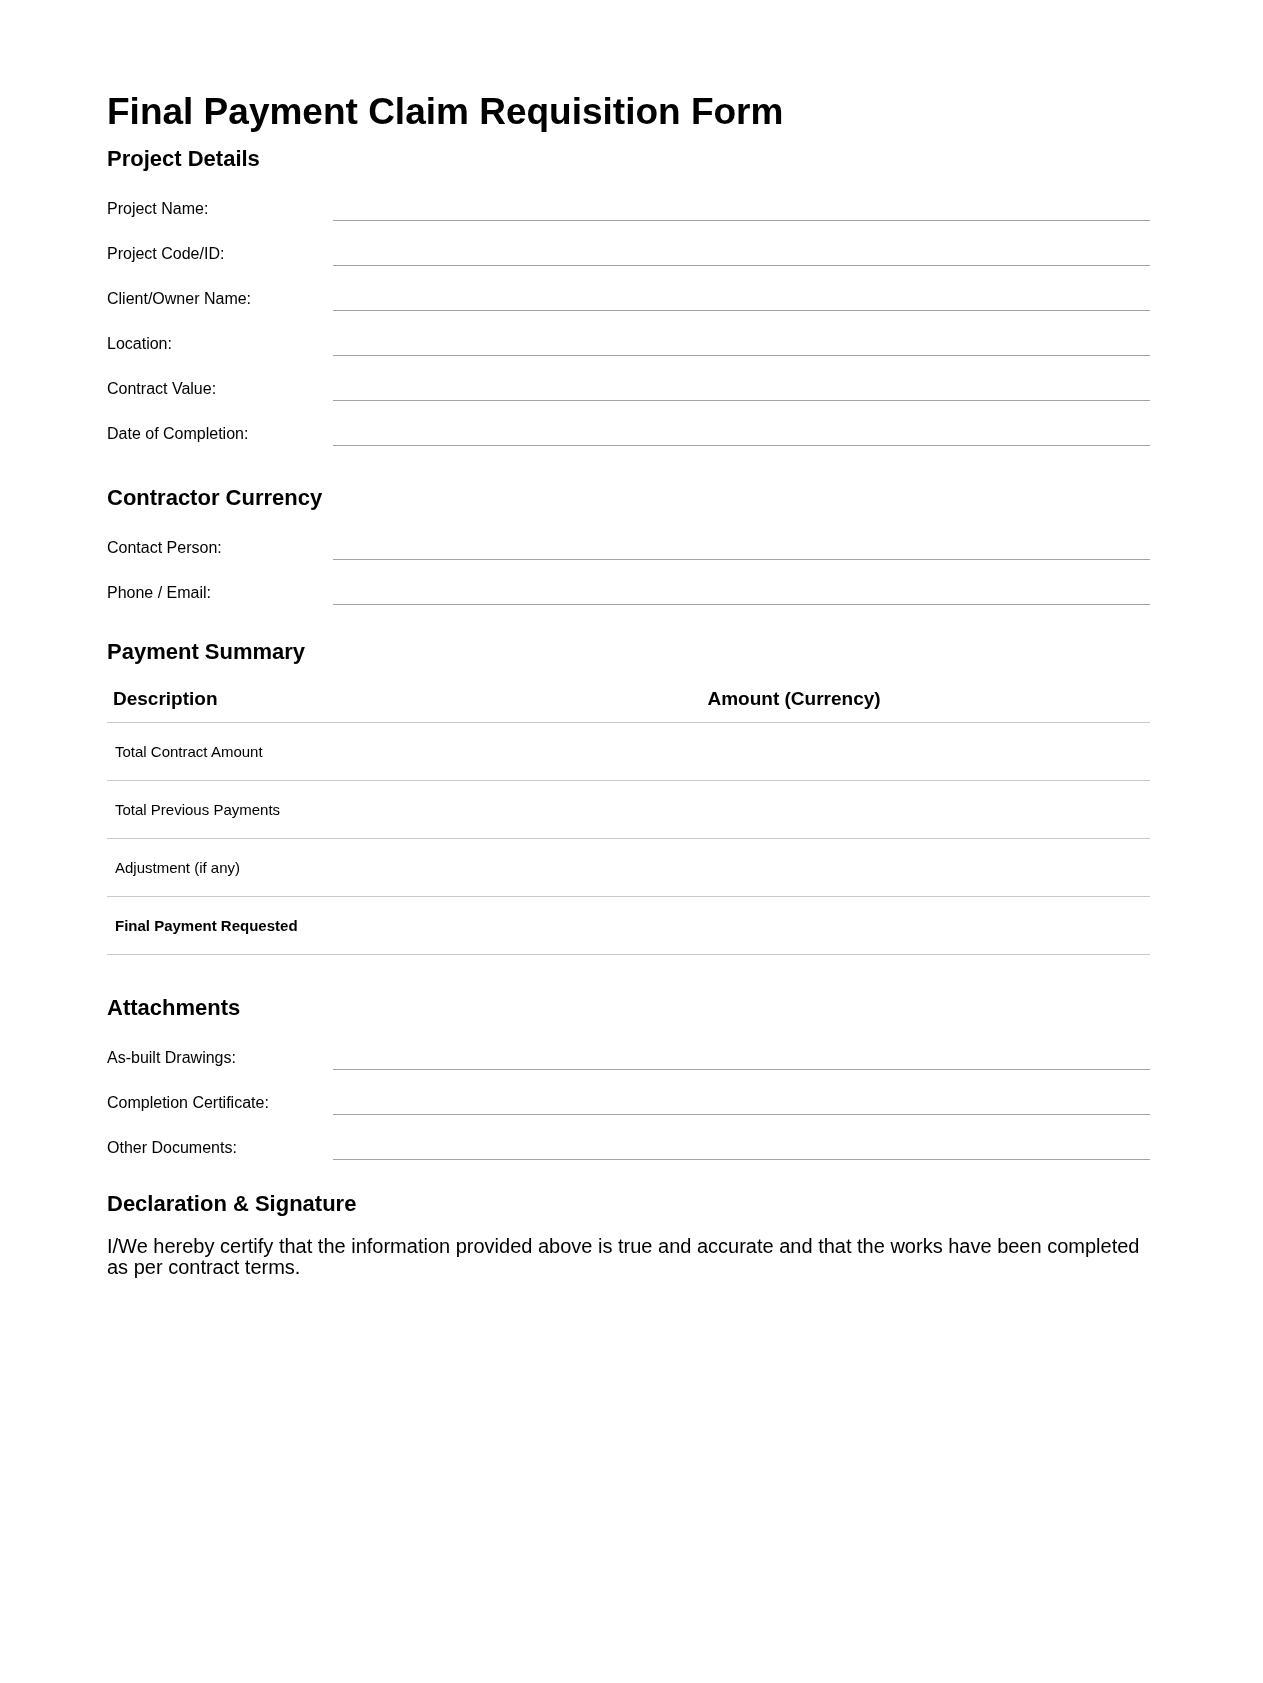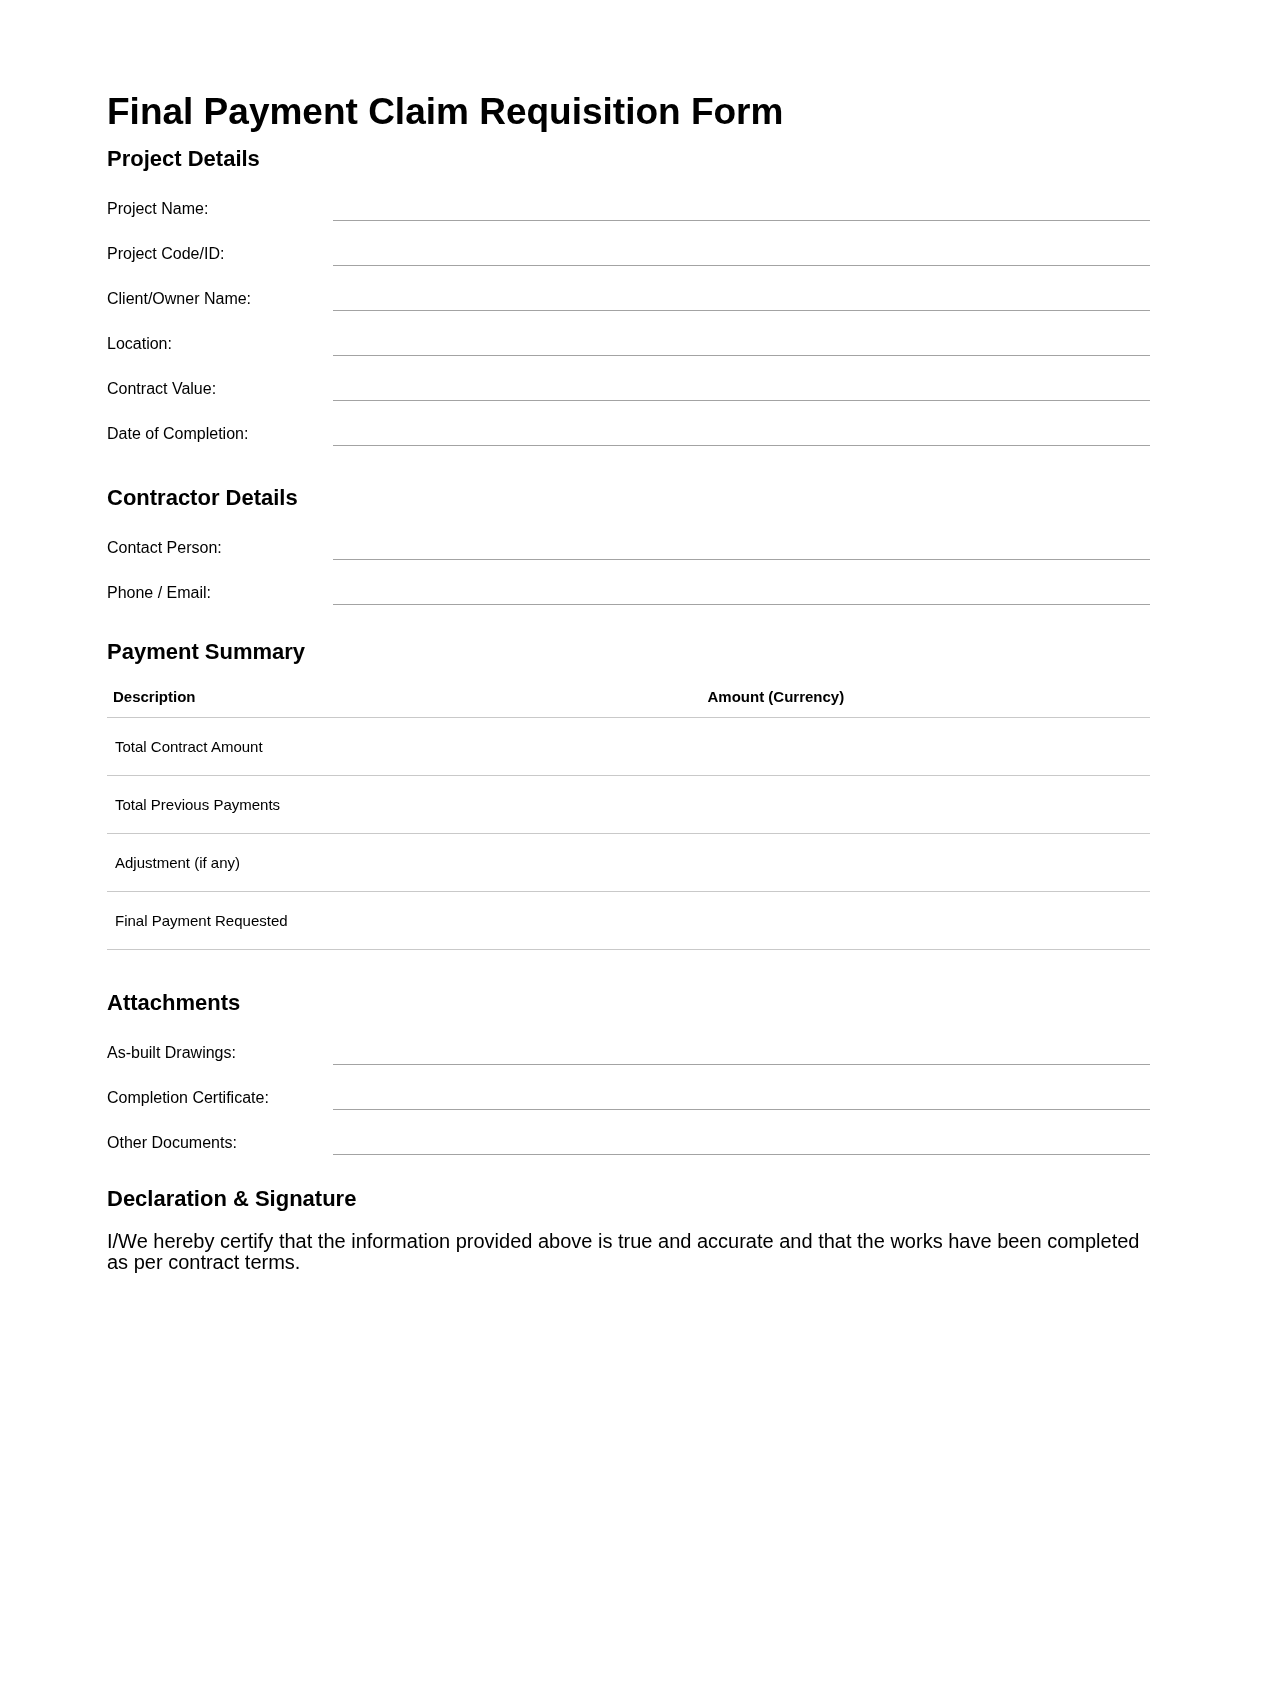--- a/index.html
+++ b/index.html
@@ -49,32 +49,32 @@
     border-bottom: 1px solid var(--field-line, #a3a3a3);
   }
 
   table.payment-table {
     width: 100%;
     border-collapse: collapse;
     margin-top: 23px;
   }
   table.payment-table th {
     text-align: left;
-    font-size: 15px;
+    font-size: 19px;
     font-weight: 700;
     padding: 0 8px 12px 6px;
     border-bottom: 1px solid var(--table-line, #c9c9c9);
   }
   table.payment-table td {
     font-size: 15px;
     padding: 20px 8px;
     border-bottom: 1px solid var(--table-line, #c9c9c9);
   }
   .col-desc { width: 57%; }
-  tr.bold-row td { font-weight: 400; }
+  tr.bold-row td { font-weight: 700; }
 
   .declaration-text {
     font-size: 20px;
     line-height: 21px;
     margin: 19px 0 0;
   }
 </style>
 </head>
 <body style="background: rgb(255, 255, 255); color: rgb(0, 0, 0);">
 
@@ -103,21 +103,21 @@
     <div class="field-row">
       <span class="field-label">Contract Value:</span>
       <span class="field-line"></span>
     </div>
     <div class="field-row">
       <span class="field-label">Date of Completion:</span>
       <span class="field-line"></span>
     </div>
   </div>
 
-  <h2 class="h2-contractor">Contractor Details</h2>
+  <h2 class="h2-contractor">Contractor Currency</h2>
   <div>
     <div class="field-row">
       <span class="field-label">Contact Person:</span>
       <span class="field-line"></span>
     </div>
     <div class="field-row">
       <span class="field-label">Phone / Email:</span>
       <span class="field-line"></span>
     </div>
   </div>

